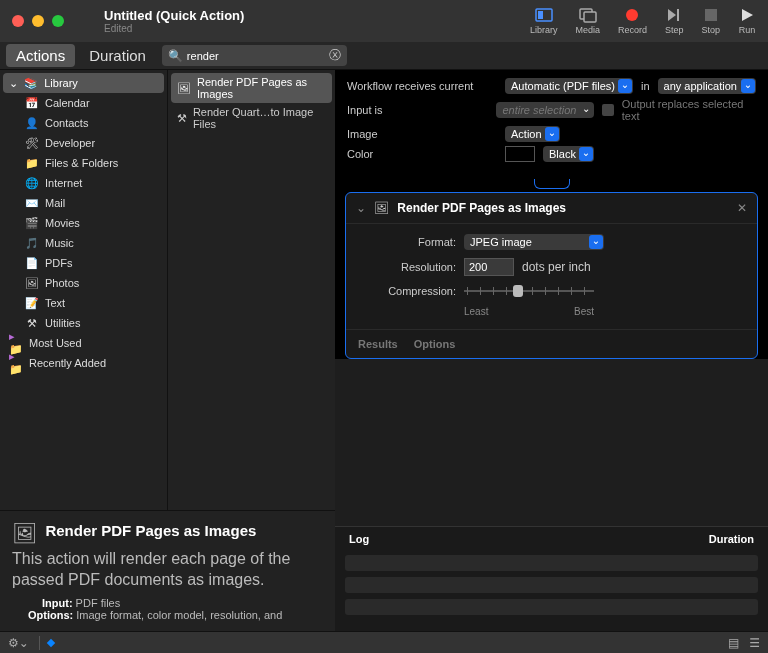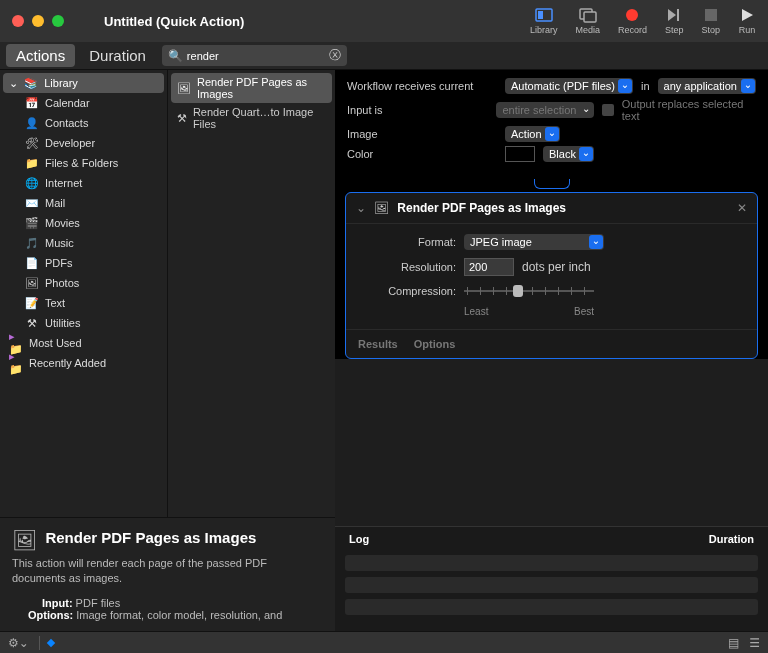--- a/index.html
+++ b/index.html
@@ -25,21 +25,21 @@
   .cols { flex:1; display:flex; overflow:hidden;}
   .libcol { width:168px; border-right:1px solid #111; padding:3px;}
   .librow { display:flex; align-items:center; gap:6px; padding:3px 6px; border-radius:4px; font-size:11px; color:#ddd;}
   .librow.head { background:#555; color:#fff;}
   .librow .i { width:14px; height:14px; display:inline-flex; align-items:center; justify-content:center; font-size:11px;}
   .rescol { flex:1; padding:3px;}
   .resrow { display:flex; align-items:center; gap:6px; padding:3px 6px; border-radius:4px; font-size:11px;}
   .resrow.sel { background:#555; color:#fff;}
   .info { border-top:1px solid #111; padding:10px 12px; color:#bbb;}
   .info h2 { color:#fff; font-size:15px; font-weight:700; margin-bottom:6px;}
-  .info p { font-size:11px; line-height:1.3; margin-bottom:12px;}
+  .info p { font-size:16px; line-height:1.3; margin-bottom:6px;}
   .info .kv { font-size:11px;}
   .info .kv b { color:#fff; font-weight:600;}
   .right { flex:1; background:#000; display:flex; flex-direction:column;}
   .cfg { padding:8px 12px 14px; font-size:11px;}
   .cfg .row { display:flex; align-items:center; gap:8px; margin-bottom:4px;}
   .cfg .lab { width:150px; text-align:left; color:#ccc;}
   select.dark, .fake-sel { background:#3a3a3a; color:#fff; border:none; border-radius:4px; padding:2px 18px 2px 6px; font-size:11px; appearance:none; position:relative;}
   .sel-wrap { position:relative; display:inline-block;}
   .sel-wrap::after { content:"⌄"; position:absolute; right:4px; top:1px; color:#fff; font-size:10px; pointer-events:none;}
   .sel-blue::after { background:#1a6ef0; border-radius:3px; width:14px; text-align:center; right:1px; top:1px; height:14px; line-height:12px;}
@@ -73,20 +73,21 @@
 <body>
 
 <div class="titlebar">
   <div class="traffic">
     <div class="dot r"></div>
     <div class="dot y"></div>
     <div class="dot g"></div>
   </div>
   <div class="title-block">
     <div class="t1">Untitled (Quick Action)</div>
+    <div class="t2">Edited</div>
   </div>
   <div class="tb-right">
     <div class="tb-btn">
       <svg class="ic" viewBox="0 0 18 16">
           <rect x="1" y="2" width="16" height="12" rx="1" fill="none" stroke="#4a90ff" stroke-width="1.5"></rect>
           <rect x="3" y="4" width="5" height="8" fill="#4a90ff"></rect>
         </svg>
       <span>Library</span>
     </div>
     <div class="tb-btn">
@@ -243,21 +244,21 @@
   <div class="right">
     <div class="cfg">
       <div class="row">
         <div class="lab">Workflow receives current</div>
         <span class="sel-wrap sel-blue"><select class="dark"><option>Automatic (PDF files)</option></select></span>
         <span>in</span>
         <span class="sel-wrap sel-blue" style="flex:1;"><select class="dark" style="width:100%;"><option>any application</option></select></span>
       </div>
       <div class="row">
         <div class="lab">Input is</div>
-        <span class="sel-wrap"><select class="dark" style="color:#777;"><option>entire selection</option></select></span>
+        <span class="sel-wrap"><select class="dark" style="color:#777;font-style:italic;"><option>entire selection</option></select></span>
         <span class="chk"></span>
         <span style="color:#777;">Output replaces selected text</span>
       </div>
       <div class="row">
         <div class="lab">Image</div>
         <span class="sel-wrap sel-blue"><select class="dark"><option>Action</option></select></span>
       </div>
       <div class="row">
         <div class="lab">Color</div>
         <span style="width:30px;height:16px;background:#000;border:1px solid #555;display:inline-block;"></span>

